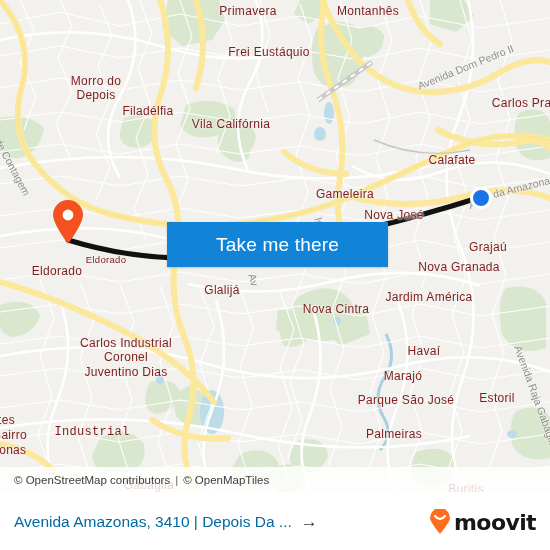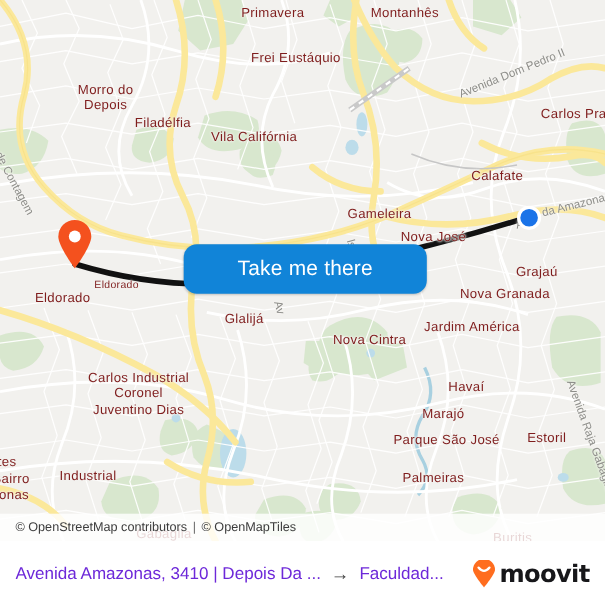--- a/index.html
+++ b/index.html
@@ -44,21 +44,21 @@
     position:absolute;width:22px;height:22px;border-radius:50%;
     background:#1a73e8;border:3px solid #ffffff;
     box-sizing:border-box;
   }
 
   
   .cta{
     position:absolute;
     left:167px;top:222px;width:221px;height:45px;
     background:#1184d8;
-    border-radius:12px;
+    border-radius:0;
     display:flex;align-items:center;justify-content:center;
     color:#ffffff;font-size:19px;letter-spacing:.2px;
     box-shadow:0 1px 2px rgba(0,0,0,.18);
     cursor:pointer;
   }
 
   
   .attrib{
     position:absolute;left:0;bottom:0;width:550px;height:25px;
     background:rgba(255,255,255,.82);
@@ -70,21 +70,21 @@
 
   
   .footer{
     position:absolute;left:0;top:492px;width:550px;height:58px;
     background:#ffffff;
     display:flex;align-items:center;
     padding:0 14px;box-sizing:border-box;
     border-top:1px solid #ffffff;
   }
   .foot-from,.foot-to{
-    color:#6d28d9;font-size:15.5px;white-space:nowrap;overflow:hidden;
+    color:#0369a1;font-size:15.5px;white-space:nowrap;overflow:hidden;
   }
   .foot-from{max-width:300px;}
   .foot-to{max-width:96px;}
   .foot-arrow{
     margin:0 9px;color:#3a3a3a;font-size:17px;line-height:1;
   }
   .brand{
     margin-left:auto;display:flex;align-items:flex-end;gap:3px;
   }
   .brand-word{
@@ -242,21 +242,21 @@
         <div class="plabel c lg" style="left: 429px; top: 290px;">Jardim América</div>
         <div class="plabel c lg" style="left: 336px; top: 302px;">Nova Cintra</div>
         <div class="plabel c lg" style="left: 126px; top: 336px;">Carlos Industrial</div>
         <div class="plabel c lg" style="left: 126px; top: 350px;">Coronel</div>
         <div class="plabel c lg" style="left: 126px; top: 365px;">Juventino Dias</div>
         <div class="plabel c lg" style="left: 424px; top: 344px;">Havaí</div>
         <div class="plabel c lg" style="left: 403px; top: 369px;">Marajó</div>
         <div class="plabel c lg" style="left: 406px; top: 393px;">Parque São José</div>
         <div class="plabel c lg" style="left: 497px; top: 391px;">Estoril</div>
         <div class="plabel c lg" style="left: 3px; top: 413px;">ntes</div>
-        <div class="plabel c lg" style="left: 80px; top: 425px;">Industrial</div>
+        <div class="plabel c lg" style="left: 92px; top: 425px; font-family: Liberation Mono, monospace;">Industrial</div>
         <div class="plabel c lg" style="left: 10px; top: 428px;">Bairro</div>
         <div class="plabel c lg" style="left: 1px; top: 443px;">mazonas</div>
         <div class="plabel c lg" style="left: 394px; top: 427px;">Palmeiras</div>
         <div class="plabel c lg" style="left: 466px; top: 482px;">Buritis</div>
         <div class="plabel c lg" style="left: 149px; top: 478px;">Gabaglia</div>
       </div>
 
     <div id="road-labels">
         <div class="rlabel" style="left: 418px; top: 80px; transform: rotate(-22deg); transform-origin: left center;">Avenida Dom Pedro II</div>
         <div class="rlabel" style="left: -2px; top: 133px; transform: rotate(62deg); transform-origin: left center;">de Contagem</div>
@@ -283,21 +283,20 @@
     <div class="attrib">
       <span>© OpenStreetMap contributors</span>
       <span class="sep">|</span>
       <span>© OpenMapTiles</span>
     </div>
   </div>
 
   <div class="footer">
     <span class="foot-from">Avenida Amazonas, 3410 | Depois Da ...</span>
     <span class="foot-arrow">→</span>
-    <span class="foot-to">Faculdad...</span>
     <div class="brand">
       <svg width="22" height="26" viewBox="0 0 22 26">
         <path d="M11 25 C11 25 21 13 21 9 A10 10 0 1 0 1 9 C1 13 11 25 11 25 Z" fill="#ff6d1f"></path>
         <path d="M6 7 Q11 13 16 7" stroke="#ffffff" stroke-width="2.1" fill="none" stroke-linecap="round"></path>
       </svg>
       <span class="brand-word">moovit</span>
     </div>
   </div>
 
 </div>

